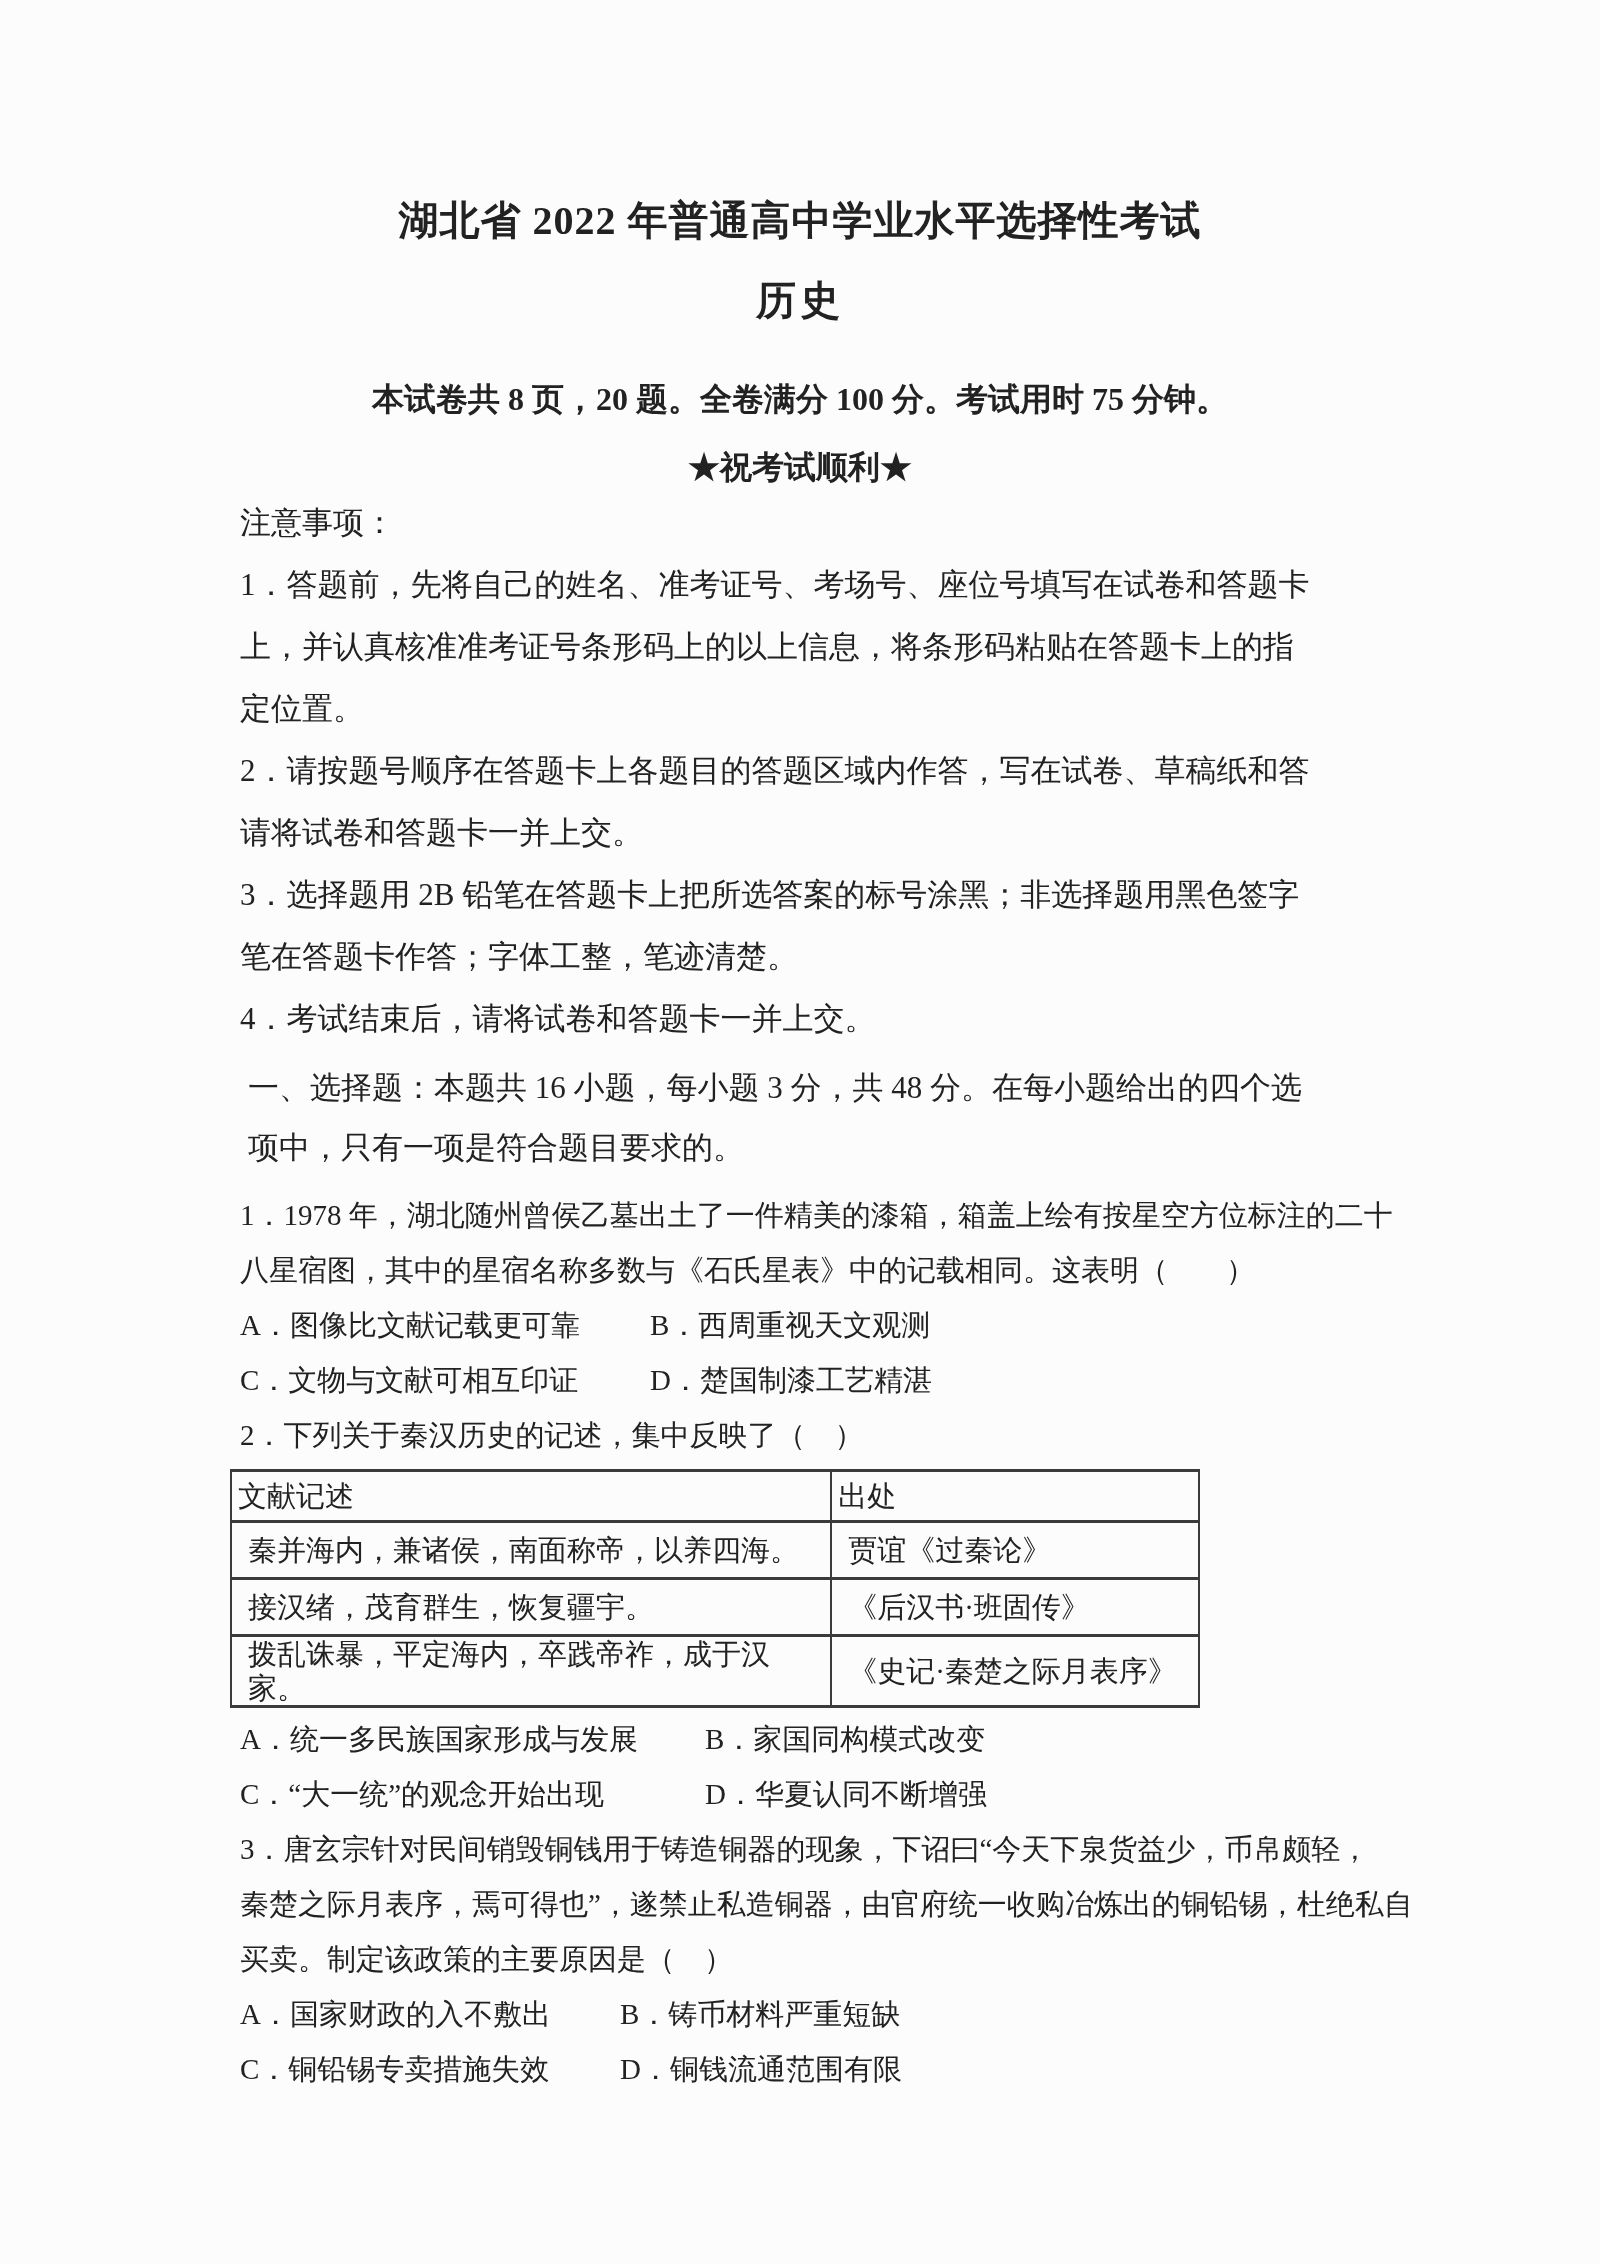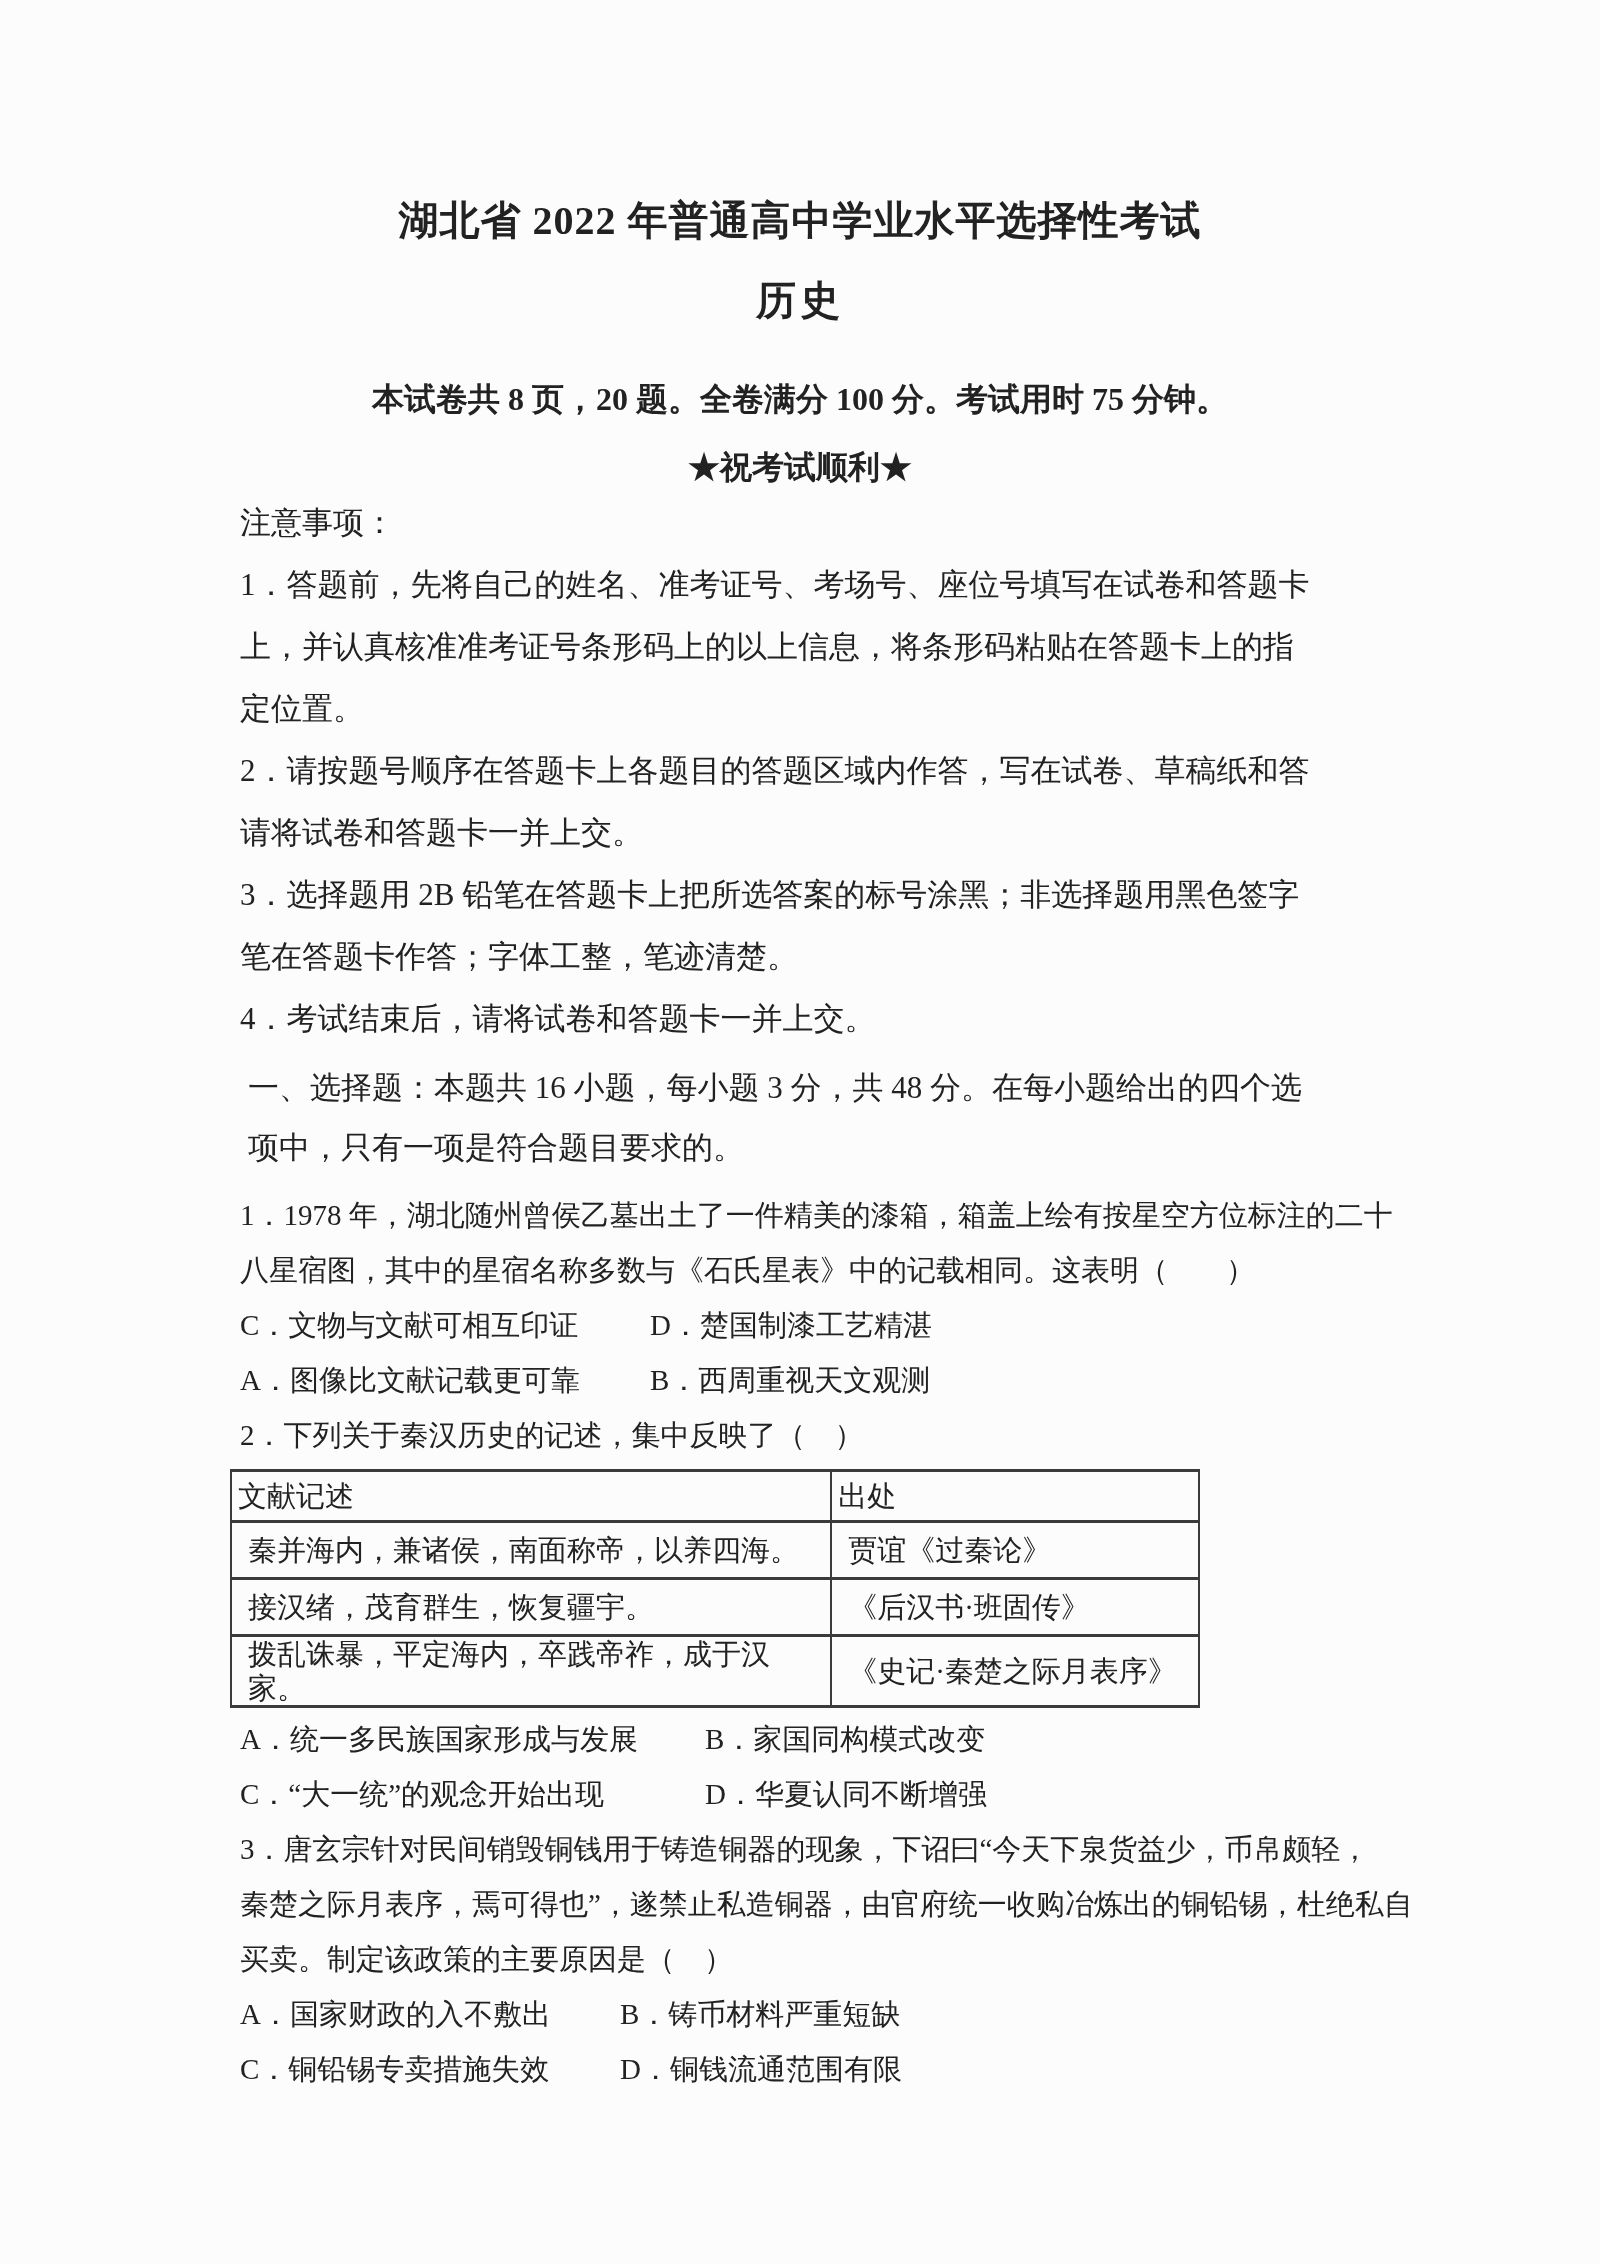--- a/index.html
+++ b/index.html
@@ -99,24 +99,24 @@
 
   <div class="section-heading">
     <div class="section-line">一、选择题：本题共 16 小题，每小题 3 分，共 48 分。在每小题给出的四个选</div>
     <div class="section-line">项中，只有一项是符合题目要求的。</div>
   </div>
 
   <div class="question q1">
     <div class="q-line">1．1978 年，湖北随州曾侯乙墓出土了一件精美的漆箱，箱盖上绘有按星空方位标注的二十</div>
     <div class="q-line">八星宿图，其中的星宿名称多数与《石氏星表》中的记载相同。这表明（　　）</div>
     <div class="opt-row">
-      <span class="opt opt-a">C．文物与文献可相互印证</span><span class="opt">D．楚国制漆工艺精湛</span>
+      <span class="opt opt-a">A．图像比文献记载更可靠</span><span class="opt">B．西周重视天文观测</span>
     </div>
     <div class="opt-row">
-      <span class="opt opt-a">A．图像比文献记载更可靠</span><span class="opt">B．西周重视天文观测</span>
+      <span class="opt opt-a">C．文物与文献可相互印证</span><span class="opt">D．楚国制漆工艺精湛</span>
     </div>
   </div>
 
   <div class="question q2">
     <div class="q-line">2．下列关于秦汉历史的记述，集中反映了（　）</div>
     <table class="src-table">
       <colgroup>
           <col class="col-desc">
           <col class="col-src">
         </colgroup>

